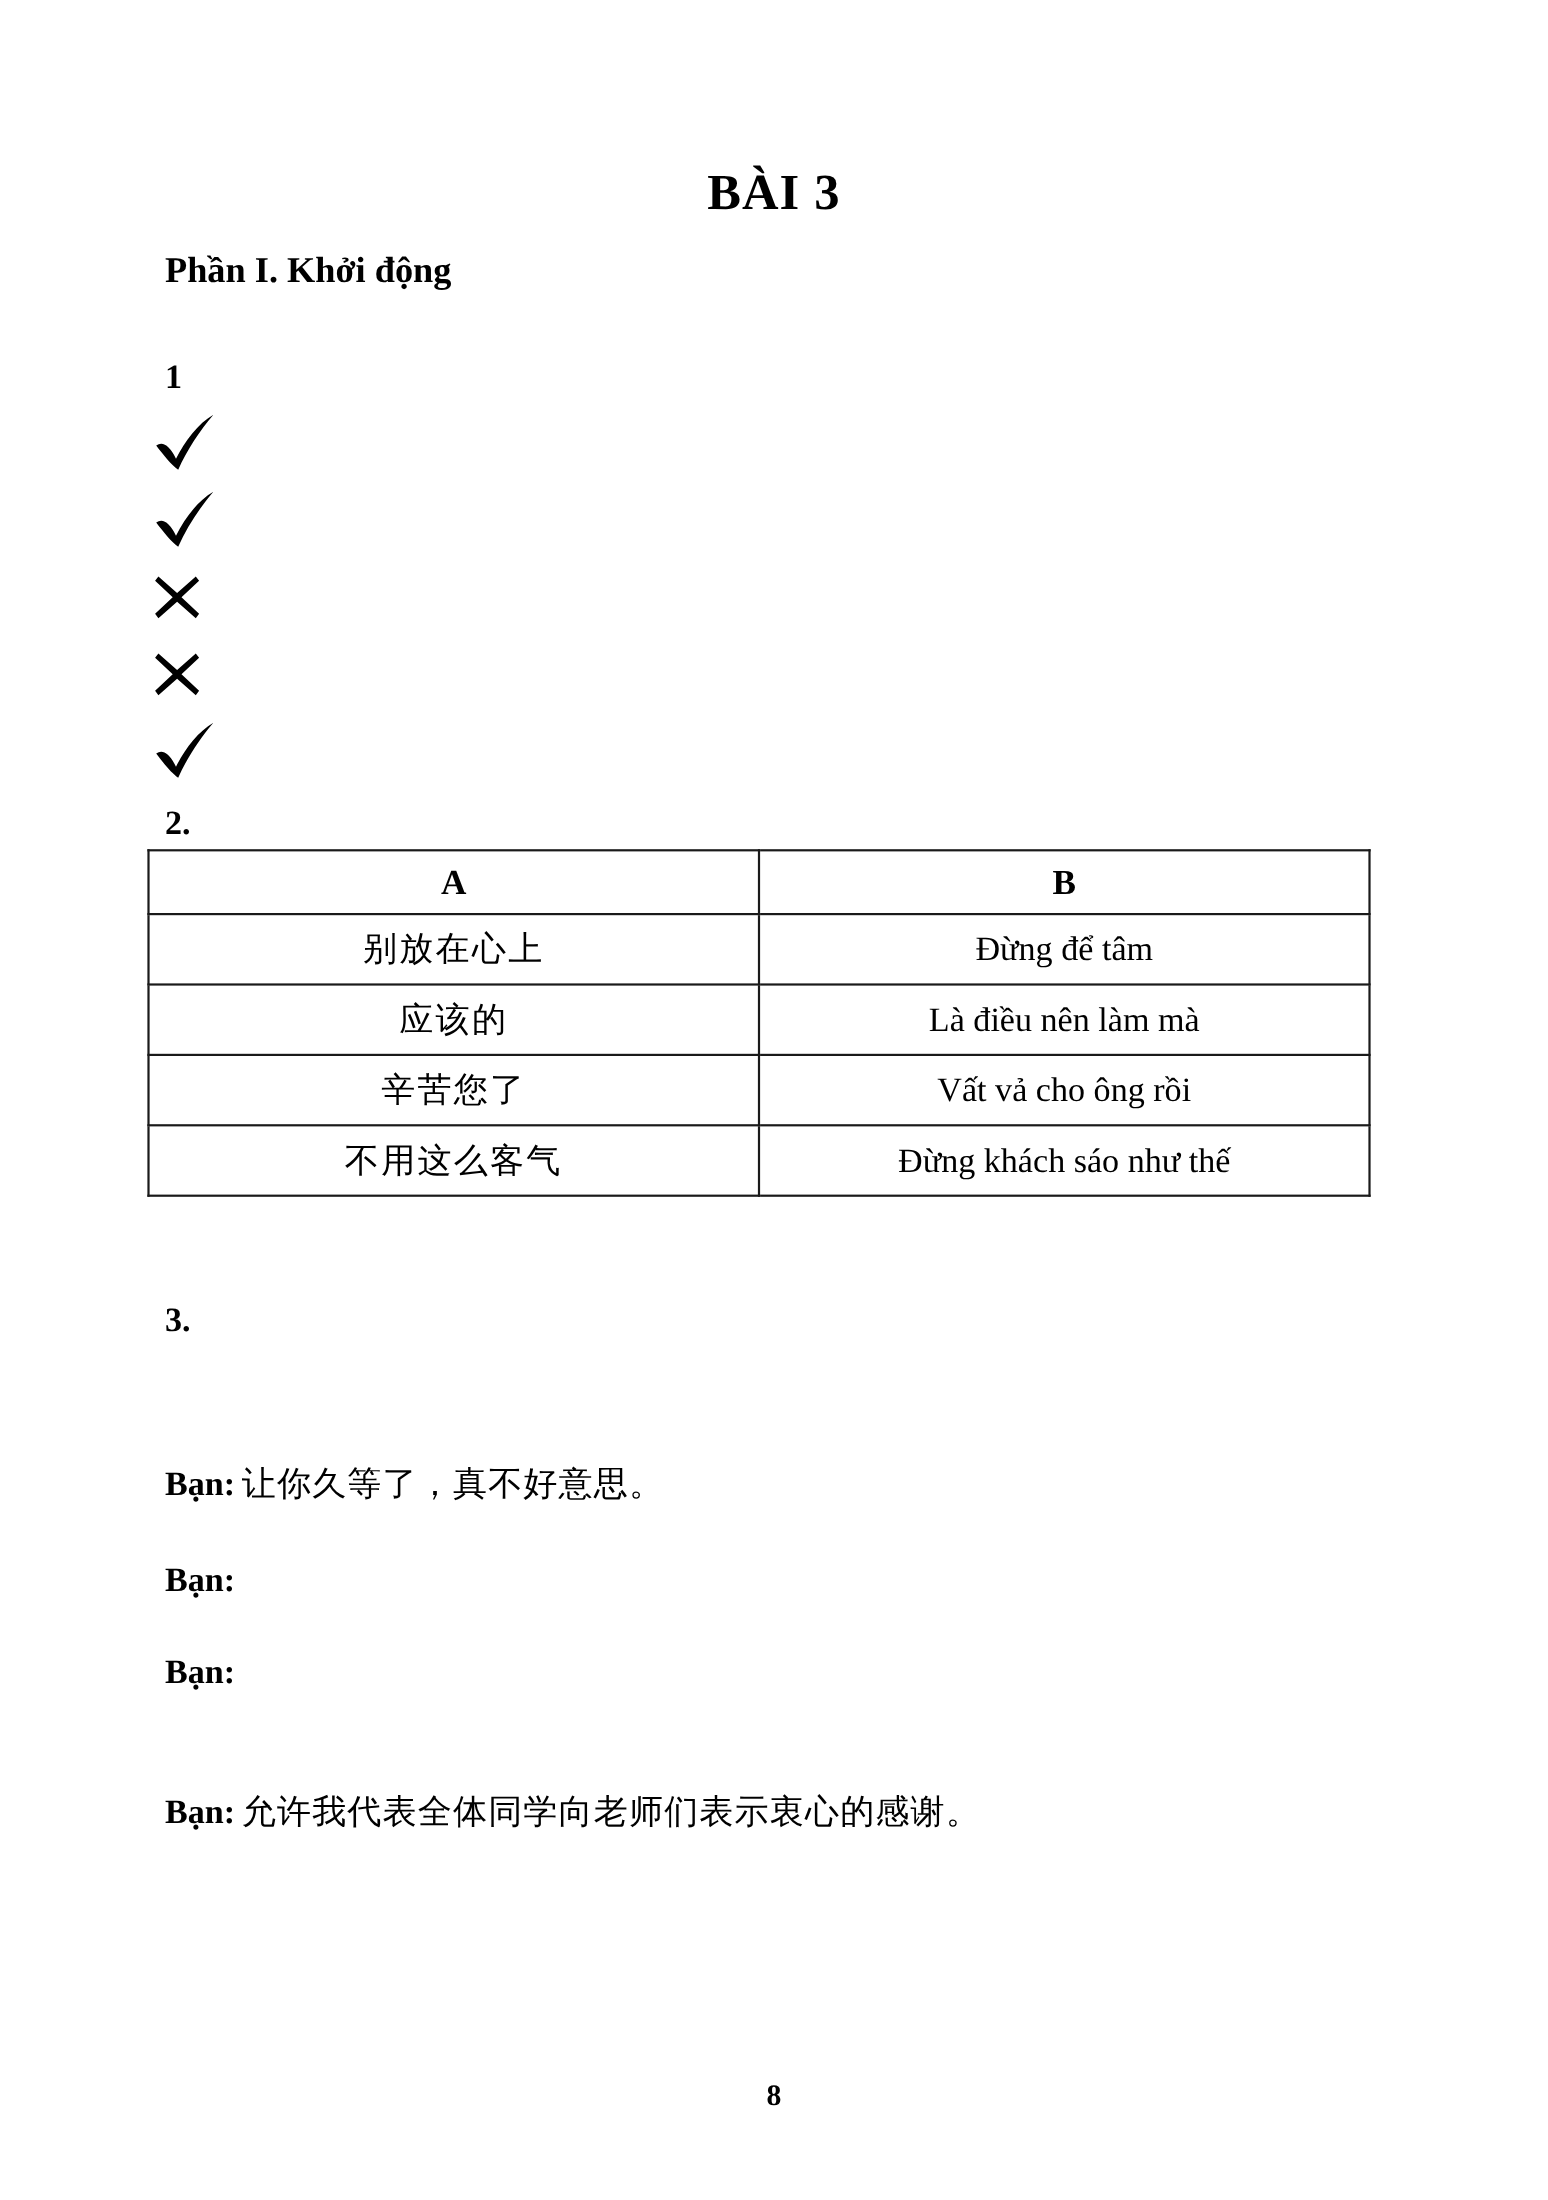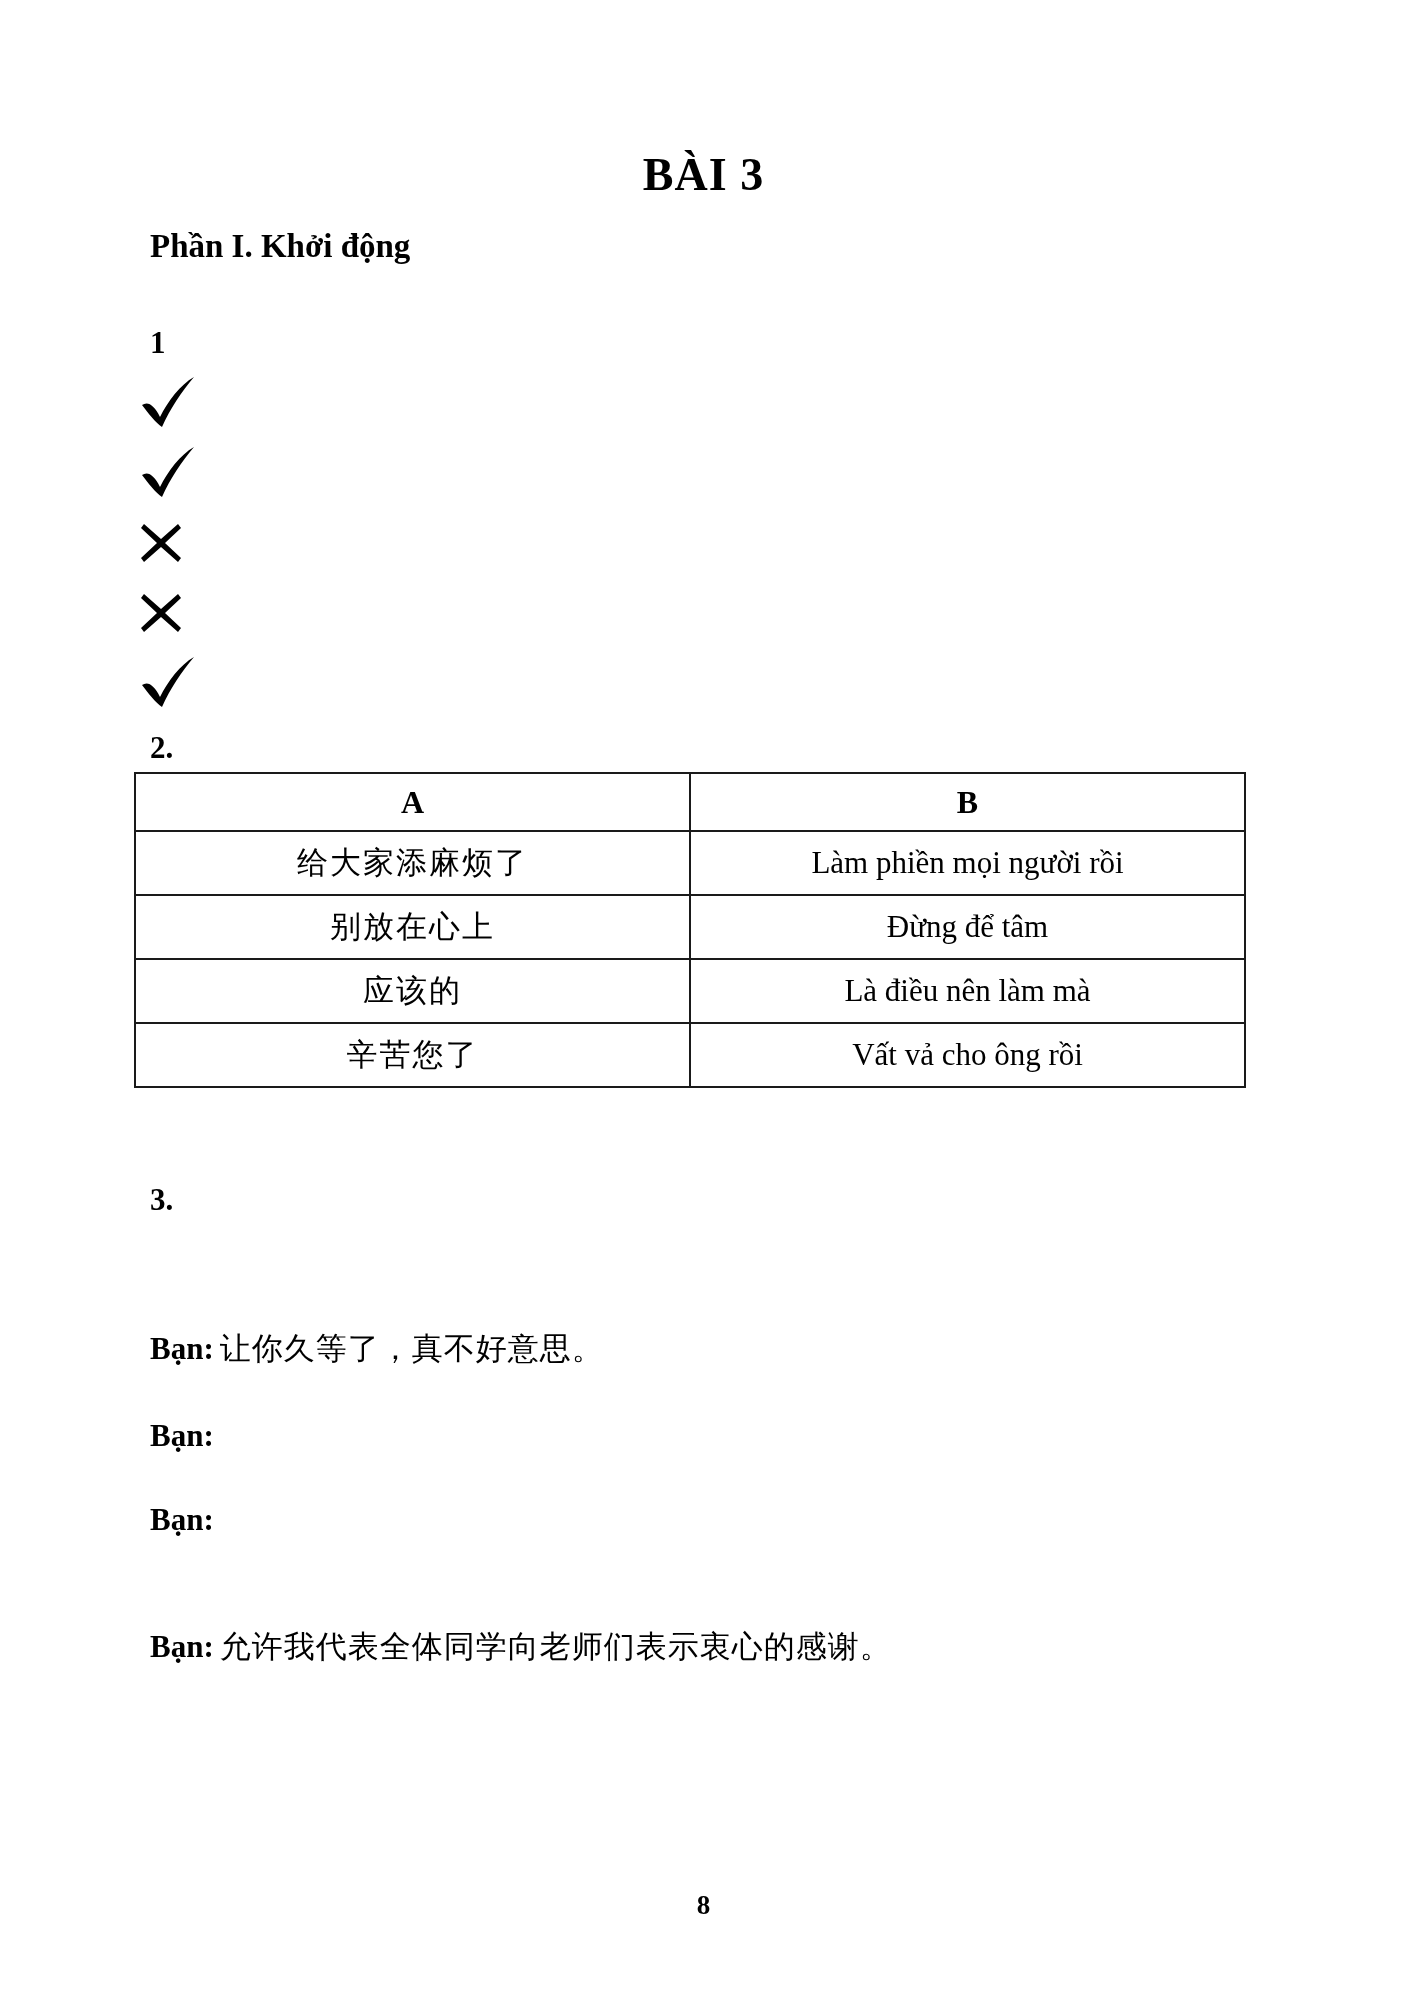--- a/index.html
+++ b/index.html
@@ -208,35 +208,35 @@
 
   <table class="match-table">
     <thead>
       <tr>
         <th>A</th>
         <th>B</th>
       </tr>
     </thead>
     <tbody>
       <tr>
-        <td class="cell-zh">给大家添麻烦了</td>
-        <td class="cell-vi">Làm phiền mọi người rồi</td>
-      </tr>
-      <tr>
         <td class="cell-zh">别放在心上</td>
         <td class="cell-vi">Đừng để tâm</td>
       </tr>
       <tr>
         <td class="cell-zh">应该的</td>
         <td class="cell-vi">Là điều nên làm mà</td>
       </tr>
       <tr>
         <td class="cell-zh">辛苦您了</td>
         <td class="cell-vi">Vất vả cho ông rồi</td>
       </tr>
+      <tr>
+        <td class="cell-zh">不用这么客气</td>
+        <td class="cell-vi">Đừng khách sáo như thế</td>
+      </tr>
     </tbody>
   </table>
 
   <div class="ex3-number">3.</div>
 
   <div class="dialogue">
     <div class="dialogue-line">
       <span class="speaker">Bạn:</span>
       <span class="utterance">让你久等了，真不好意思。</span>
     </div>

